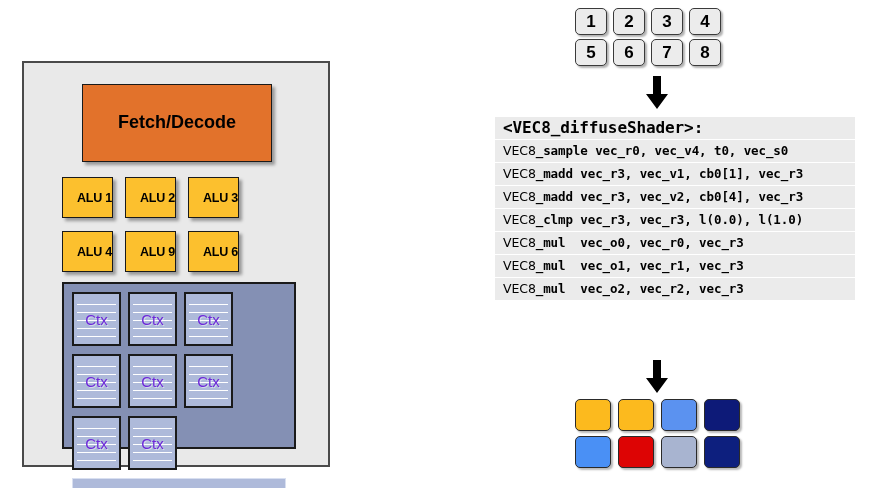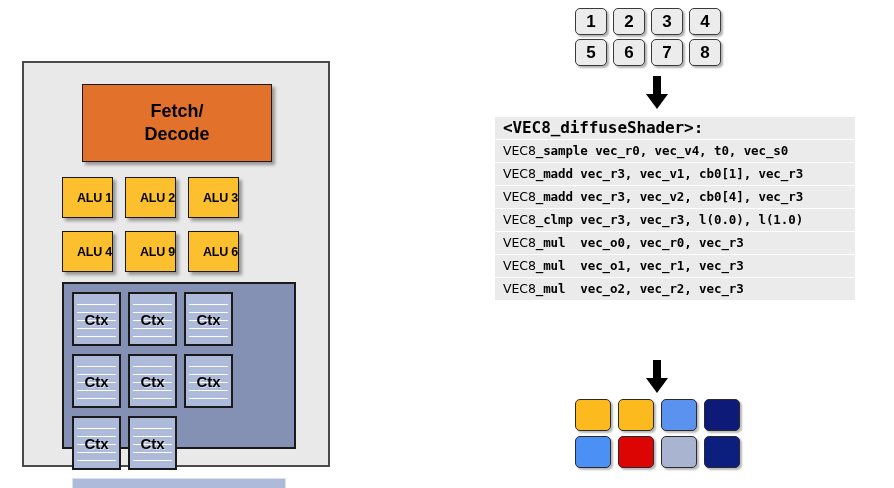--- a/index.html
+++ b/index.html
@@ -34,21 +34,20 @@
   #fetch-decode {
     position: absolute;
     left: 58px;
     top: 21px;
     width: 190px;
     height: 78px;
     background: #e2722b;
     border: 1px solid #1a1a1a;
     box-sizing: border-box;
     display: flex;
-    flex-direction: column;
     align-items: center;
     justify-content: center;
     font-weight: bold;
     font-size: 18px;
     color: #000;
     line-height: 1.3;
   }
 
   #alu-grid {
     position: absolute;
@@ -112,23 +111,23 @@
       to bottom,
       #aebada 0px,
       #aebada 7px,
       #ffffff 7px,
       #ffffff 8px
     );
   }
   .ctx-label {
     position: relative;
     z-index: 2;
-    font-weight: bold;
+    font-weight: normal;
     font-size: 15px;
-    color: #000000;
+    color: #6d28d9;
     text-shadow: 1px 1px 0 rgba(255,255,255,0.45);
   }
   #shared-ctx {
     width: 100%;
     height: 39px;
     background: #aebada;
     border: 1px solid #d8dff0;
     box-sizing: border-box;
     display: flex;
     align-items: center;

